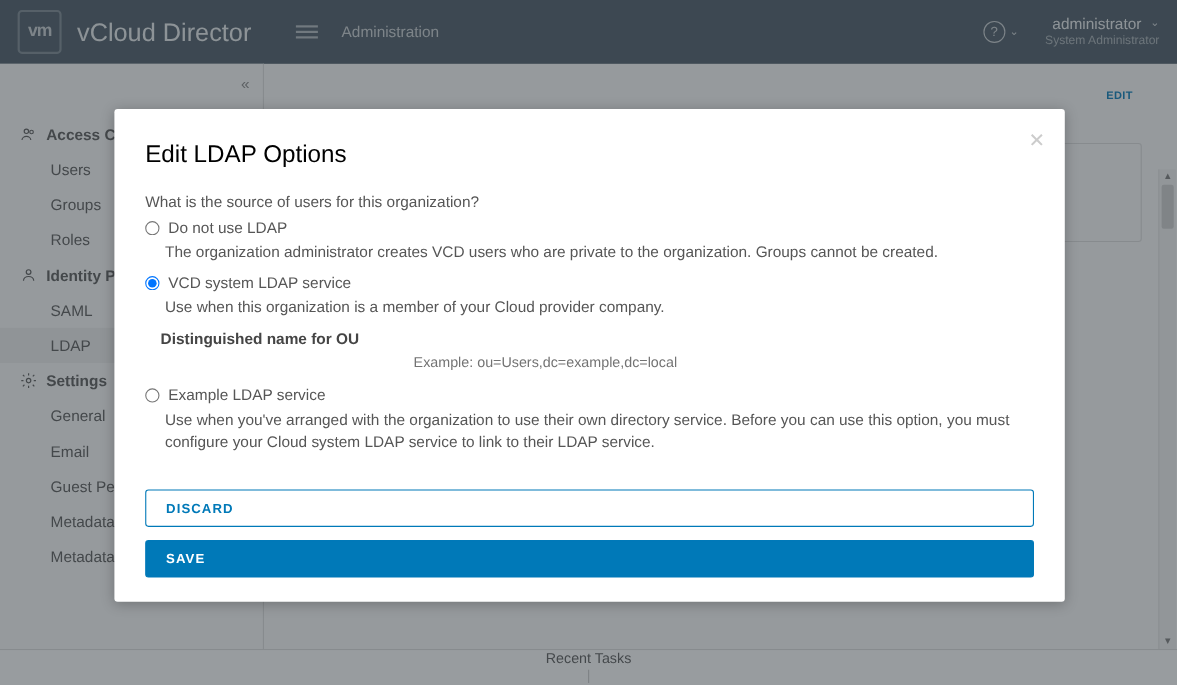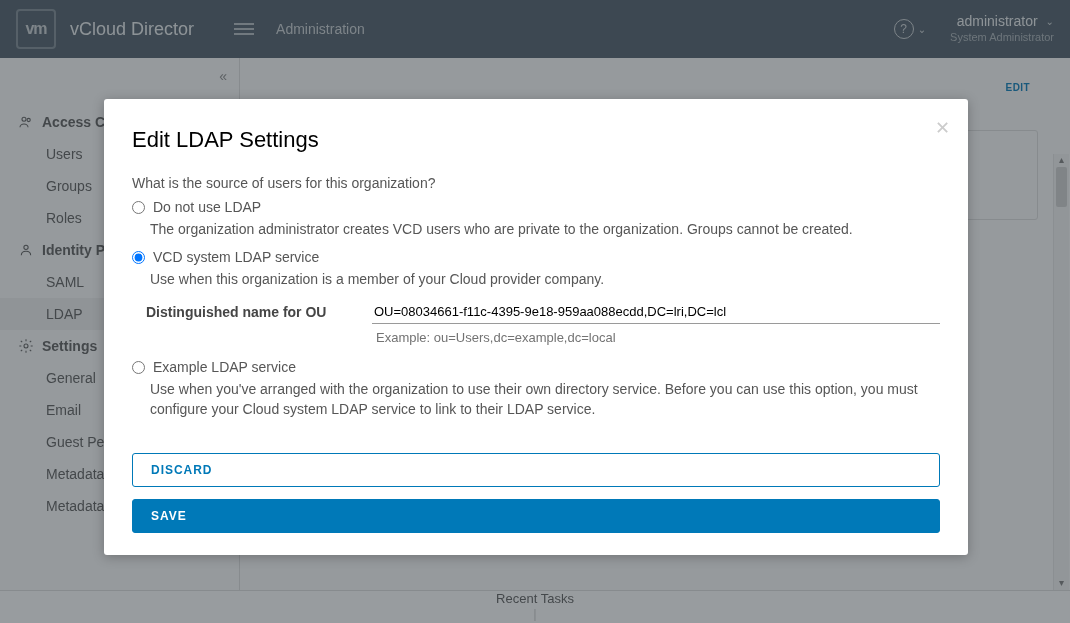--- a/index.html
+++ b/index.html
@@ -1,21 +1,21 @@
 <!DOCTYPE html>
 <html><head>
   <meta charset="utf-8">
   <style>
     * { box-sizing: border-box; margin: 0; padding: 0; }
     body { font-family: "Metropolis", "Avenir Next", "Helvetica Neue", Arial, sans-serif; font-size: 14px; color: #565656; background: #fafafa; width: 1070px; height: 623px; overflow: hidden; position: relative; }
 
     
     .header { height: 58px; background: #485764; color: #fafafa; display: flex; align-items: center; padding: 0 16px; }
     .logo-box { width: 40px; height: 40px; border: 2px solid #7a8791; border-radius: 4px; display: flex; align-items: center; justify-content: center; font-weight: 700; letter-spacing: -1px; font-size: 16px; color: #c9ced2; }
-    .app-title { margin-left: 14px; font-size: 18px; font-weight: 400; color: #e9ecee; }
+    .app-title { margin-left: 14px; font-size: 23px; font-weight: 400; color: #e9ecee; }
     .hamburger { margin-left: 40px; display: flex; flex-direction: column; gap: 3px; width: 20px; cursor: pointer; }
     .hamburger span { height: 2px; background: #b0b8be; }
     .nav-label { margin-left: 22px; color: #c9ced2; font-size: 14px; }
     .header-right { margin-left: auto; display: flex; align-items: center; gap: 24px; color: #c9ced2; }
     .help-icon { width: 20px; height: 20px; border: 1.6px solid #c9ced2; border-radius: 50%; display: flex; align-items: center; justify-content: center; font-size: 12px; }
     .chev-down { font-size: 10px; margin-left: 4px; }
     .user-block { display: flex; flex-direction: column; align-items: flex-end; line-height: 1.25; }
     .user-name { font-size: 14px; color: #e9ecee; }
     .user-role { font-size: 11px; color: #a8b0b6; }
 
@@ -148,40 +148,39 @@
   <span>Running</span>
   <span class="badge blue">0</span>
   <span style="width:12px"></span>
   <span>Custom</span>
   <span class="badge red">0</span>
   <span class="expand">︽</span>
 </div>
 
 <div class="overlay"></div>
 <div class="modal">
-  <h1>Edit LDAP Settings</h1>
+  <h1>Edit LDAP Options</h1>
   <span class="close-x">✕</span>
 
   <div class="q">What is the source of users for this organization?</div>
 
   <label class="radio-row">
     <input type="radio" name="ldapsrc" style="">
     <span>Do not use LDAP</span>
   </label>
   <div class="radio-desc">The organization administrator creates VCD users who are private to the organization. Groups cannot be created.</div>
 
   <label class="radio-row">
     <input type="radio" name="ldapsrc" checked="" style="">
     <span>VCD system LDAP service</span>
   </label>
   <div class="radio-desc">Use when this organization is a member of your Cloud provider company.</div>
 
   <div class="ou-row">
     <span class="ou-label">Distinguished name for OU</span>
-    <input class="ou-input" type="text" value="OU=08034661-f11c-4395-9e18-959aa088ecdd,DC=lri,DC=lcl" style="">
   </div>
   <div class="ou-example">Example: ou=Users,dc=example,dc=local</div>
 
   <label class="radio-row" style="margin-top:14px;">
     <input type="radio" name="ldapsrc" style="">
     <span>Example LDAP service</span>
   </label>
   <div class="radio-desc">Use when you've arranged with the organization to use their own directory service. Before you can use this option, you must configure your Cloud system LDAP service to link to their LDAP service.</div>
 
   <div class="modal-actions">

